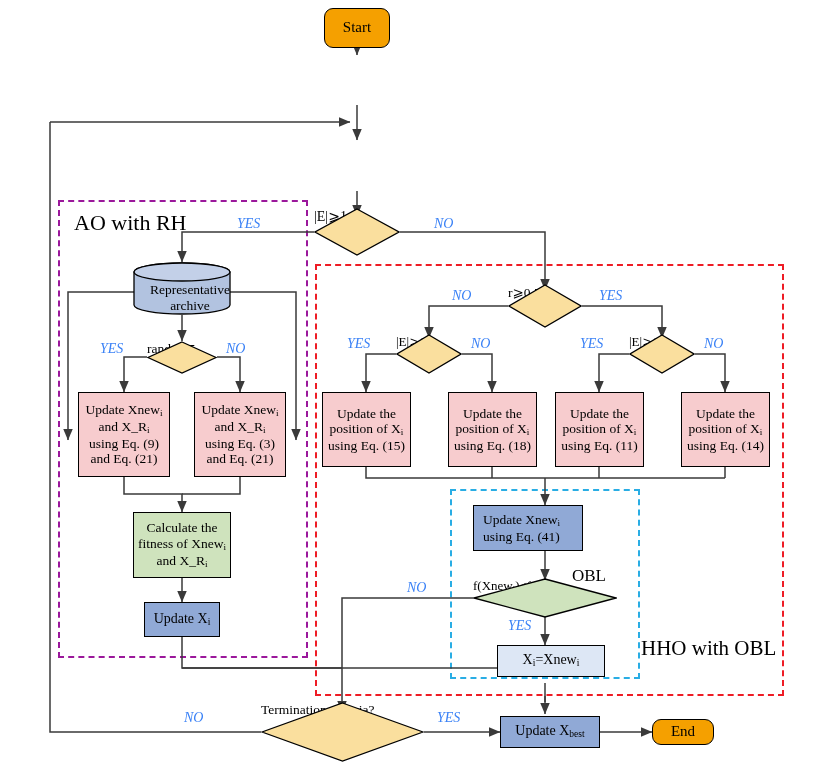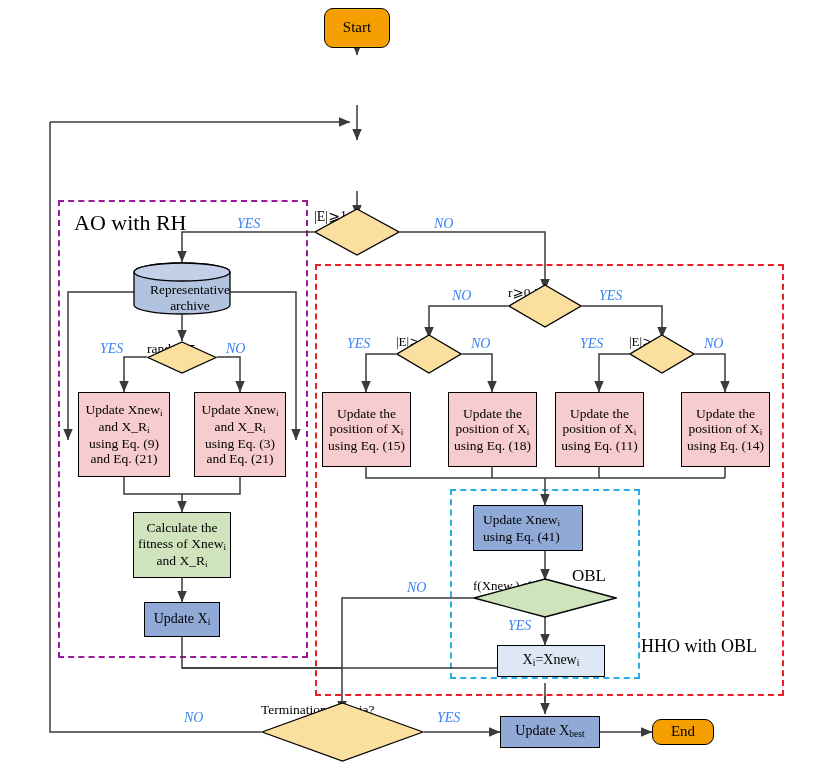--- a/index.html
+++ b/index.html
@@ -44,21 +44,21 @@
 </head>
 <body>
 
 <div id="canvas">
 
   <div class="gbox purple" style="left:58px;top:200px;width:250px;height:458px;"></div>
   <div class="gbox red" style="left:315px;top:264px;width:469px;height:432px;"></div>
   <div class="gbox cyan" style="left:450px;top:489px;width:190px;height:190px;"></div>
 
   <div class="gcap" style="left:74px;top:210px;font-size:22px;">AO with RH</div>
-  <div class="gcap" style="left:641px;top:636px;font-size:18px;">HHO with OBL</div>
+  <div class="gcap" style="left:641px;top:636px;font-size:21px;">HHO with OBL</div>
   <div class="gcap" style="left:572px;top:566px;font-size:17px;">OBL</div>
 
   <svg class="wires" viewBox="0 0 821 774">
     <defs>
       <marker id="ah" markerWidth="9" markerHeight="9" refX="7.4" refY="3.2" orient="auto" markerUnits="strokeWidth">
         <path d="M0,0 L7.6,3.2 L0,6.4 z" fill="#3a3a3a"></path>
       </marker>
     </defs>
     <g stroke="#3a3a3a" stroke-width="1.5" fill="none">
 

